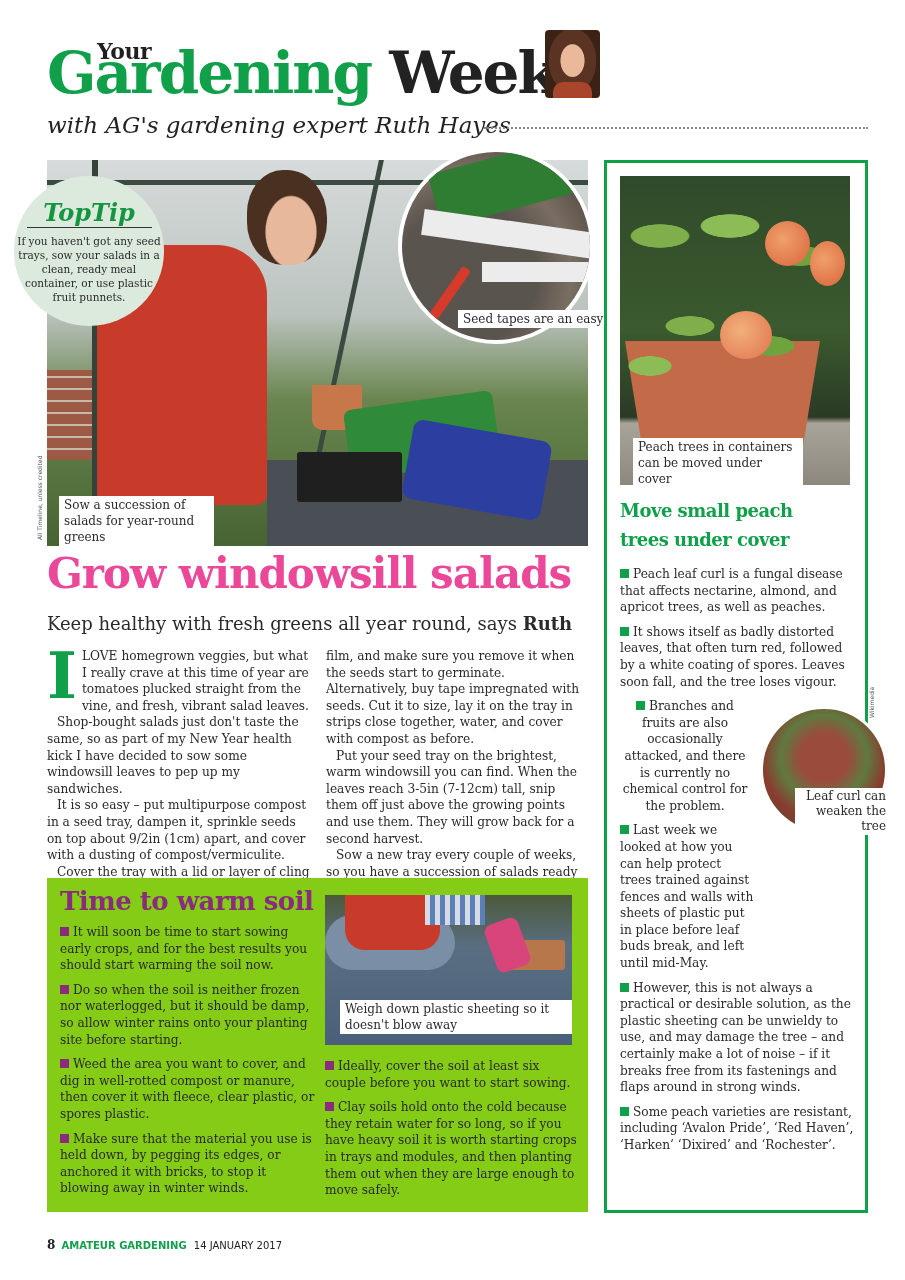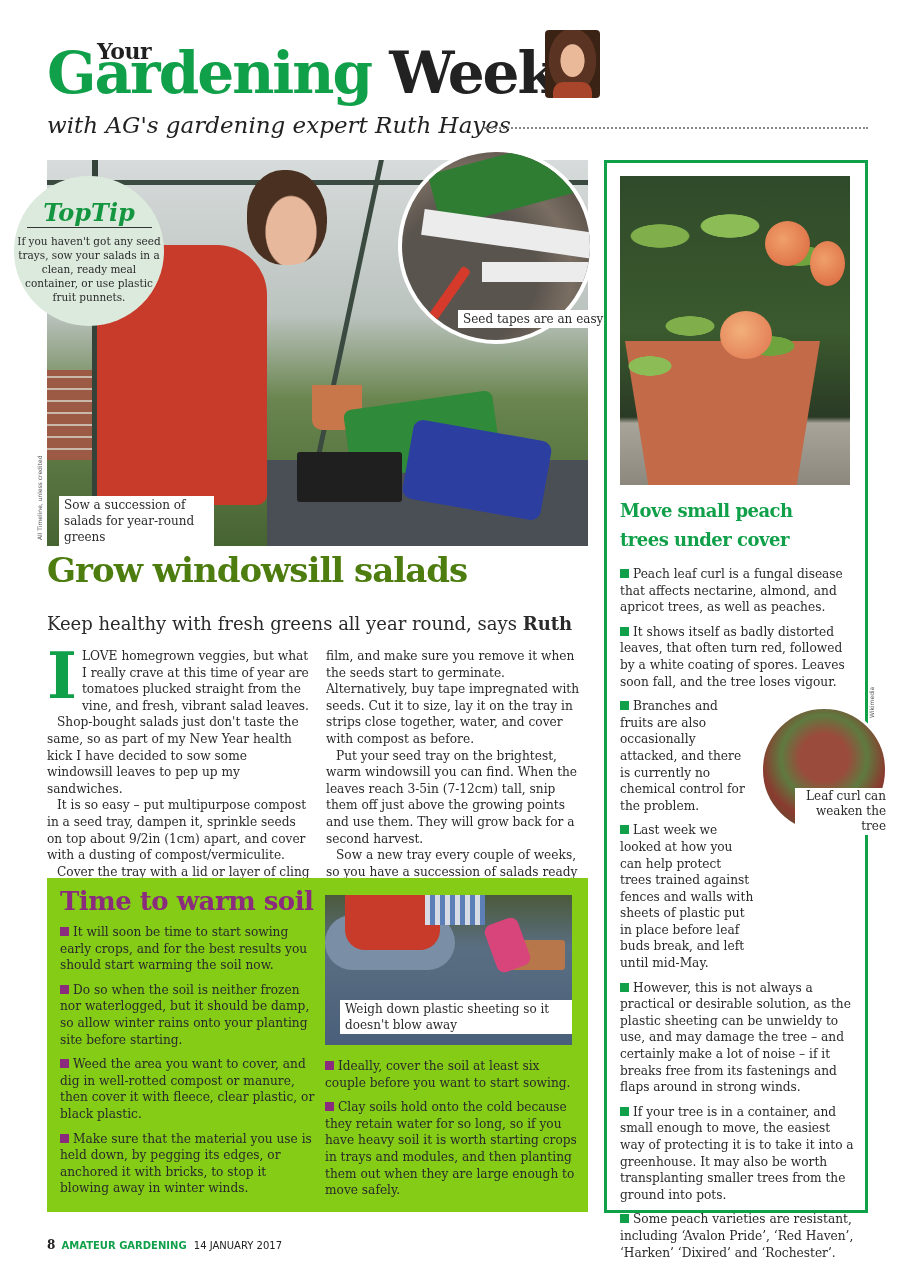--- a/index.html
+++ b/index.html
@@ -46,21 +46,21 @@
   
   .toptip { position: absolute; left: 14px; top: 176px; width: 150px; height: 150px; border-radius: 50%; background: #dceadd; text-align: center; }
   .toptip-title { margin-top: 22px; font-family: "DejaVu Serif", serif; font-style: italic; font-weight: bold; font-size: 24px; color: #13963f; }
   .toptip-rule { margin: 0 auto 6px; width: 125px; border-top: 1.5px solid #333; }
   .toptip-body { font-family: "DejaVu Serif", serif; font-weight: normal; font-size: 10.5px; line-height: 14px; color: #2a2a2a; padding: 0 2px; }
 
   
   .caption { position: absolute; background: #fff; font-family: "DejaVu Serif", serif; font-size: 12px; line-height: 16px; color: #2a2a2a; padding: 1px 5px; }
 
   
-  .headline { position: absolute; left: 47px; top: 553px; font-family: "DejaVu Serif", serif; font-weight: bold; font-size: 34px; letter-spacing: -1px; color: #4d7c0f; line-height: 1; }
+  .headline { position: absolute; left: 47px; top: 553px; font-family: "DejaVu Serif", serif; font-weight: bold; font-size: 42px; letter-spacing: -1px; color: #ec4899; line-height: 1; }
   .standfirst { position: absolute; left: 47px; top: 613px; font-family: "DejaVu Serif", serif; font-size: 18px; color: #2a2a2a; }
   .standfirst b { font-weight: bold; }
 
   
   .body-col { position: absolute; font-family: "DejaVu Serif", serif; font-size: 12.2px; line-height: 16.6px; color: #2a2a2a; }
   .body-col p { text-indent: 10px; }
   .body-col p.first { text-indent: 0; }
   .dropcap { float: left; font-family: "DejaVu Serif", serif; font-weight: bold; font-size: 64px; line-height: 52px; color: #11a04a; margin: 2px 5px 0 0; }
 
   
@@ -87,21 +87,21 @@
       radial-gradient(ellipse 25px 10px at 70px 150px,#7fae4a 95%,transparent),
       radial-gradient(ellipse 25px 10px at 150px 170px,#6ea33e 95%,transparent),
       radial-gradient(ellipse 22px 10px at 30px 190px,#8cbc56 95%,transparent); }
   .pp-peach1 { position: absolute; left: 100px; top: 135px; width: 52px; height: 48px; border-radius: 50%; background: radial-gradient(circle at 40% 40%,#f2b07a,#e0734e); }
   .pp-peach2 { position: absolute; left: 145px; top: 45px; width: 45px; height: 45px; border-radius: 50%; background: radial-gradient(circle at 40% 40%,#f0a06a,#d9643e); }
   .pp-peach3 { position: absolute; left: 190px; top: 65px; width: 35px; height: 45px; border-radius: 50%; background: radial-gradient(circle at 40% 40%,#f0a06a,#d9643e); }
   .side-title { position: absolute; left: 13px; top: 333px; font-family: "DejaVu Serif", serif; font-weight: bold; font-size: 18px; line-height: 29px; color: #11a04a; letter-spacing: -0.5px; }
   .side-col { position: absolute; left: 13px; top: 403px; width: 236px; font-family: "DejaVu Serif", serif; font-size: 12.2px; line-height: 16.6px; color: #2a2a2a; }
   .side-col p { margin-bottom: 8px; }
   .side-bullet::before { content: ""; display: inline-block; width: 9px; height: 9px; margin-right: 4px; background: #11a04a; vertical-align: 0; }
-  .narrow { width: 130px; }
+  .narrow { width: 130px; text-align: center; }
   .curl-circle { position: absolute; left: 760px; top: 706px; width: 128px; height: 128px; border-radius: 50%; border: 3px solid #fff; overflow: hidden;
     background: radial-gradient(circle at 50% 40%, #9b4b3c 0 25%, #5f7a40 45%, #8a3b2f 65%, #3e5b2e 100%); }
   .credit-wiki { position: absolute; left: 868px; top: 712px; transform: rotate(-90deg); transform-origin: left top; font-family: "DejaVu Sans", sans-serif; font-size: 6px; color: #555; white-space: nowrap; }
 
   
   .footer { position: absolute; left: 47px; top: 1238px; font-family: "DejaVu Sans", sans-serif; font-size: 10px; color: #222; }
   .footer .pg { font-family: "DejaVu Serif", serif; font-weight: bold; font-size: 12px; margin-right: 3px; }
   .footer .mag { color: #11a04a; font-weight: bold; margin-right: 4px; }
 </style>
 </head>
@@ -165,21 +165,21 @@
   <p class="first">film, and make sure you remove it when the seeds start to germinate. Alternatively, buy tape impregnated with seeds. Cut it to size, lay it on the tray in strips close together, water, and cover with compost as before.</p>
   <p>Put your seed tray on the brightest, warm windowsill you can find. When the leaves reach 3-5in (7-12cm) tall, snip them off just above the growing points and use them. They will grow back for a second harvest.</p>
   <p>Sow a new tray every couple of weeks, so you have a succession of salads ready to go all winter long.</p>
 </div>
 
 <div class="purple-box">
   <div class="purple-title">Time to warm soil</div>
   <div class="purple-col" style="left:13px; top:46px; width:255px;">
     <p class="bullet-p">It will soon be time to start sowing early crops, and for the best results you should start warming the soil now.</p>
     <p class="bullet-p">Do so when the soil is neither frozen nor waterlogged, but it should be damp, so allow winter rains onto your planting site before starting.</p>
-    <p class="bullet-p">Weed the area you want to cover, and dig in well-rotted compost or manure, then cover it with fleece, clear plastic, or black plastic.</p>
+    <p class="bullet-p">Weed the area you want to cover, and dig in well-rotted compost or manure, then cover it with fleece, clear plastic, or spores plastic.</p>
     <p class="bullet-p">Make sure that the material you use is held down, by pegging its edges, or anchored it with bricks, to stop it blowing away in winter winds.</p>
   </div>
   <div class="warm-photo">
     <div class="wp-knee"></div>
     <div class="wp-vest"></div>
     <div class="wp-shirt"></div>
     <div class="wp-brick"></div>
     <div class="wp-glove"></div>
     <div class="caption" style="left:15px; top:105px;">Weigh down plastic sheeting so it doesn't blow away</div>
   </div>
@@ -189,32 +189,32 @@
   </div>
 </div>
 
 <div class="sidebar">
   <div class="peach-photo">
     <div class="pp-pot"></div>
     <div class="pp-leaves"></div>
     <div class="pp-peach1"></div>
     <div class="pp-peach2"></div>
     <div class="pp-peach3"></div>
+    <div class="caption" style="left:13px; top:262px; width:170px;">Peach trees in containers can be moved under cover</div>
   </div>
   <div class="side-title">
     <div>Move small peach</div>
     <div>trees under cover</div>
   </div>
   <div class="side-col">
     <p class="side-bullet">Peach leaf curl is a fungal disease that affects nectarine, almond, and apricot trees, as well as peaches.</p>
     <p class="side-bullet">It shows itself as badly distorted leaves, that often turn red, followed by a white coating of spores. Leaves soon fall, and the tree loses vigour.</p>
     <p class="side-bullet narrow">Branches and fruits are also occasionally attacked, and there is currently no chemical control for the problem.</p>
     <p class="side-bullet" style="padding-right:100px; text-indent:0;">Last week we looked at how you can help protect trees trained against fences and walls with sheets of plastic put in place before leaf buds break, and left until mid-May.</p>
     <p class="side-bullet">However, this is not always a practical or desirable solution, as the plastic sheeting can be unwieldy to use, and may damage the tree – and certainly make a lot of noise – if it breaks free from its fastenings and flaps around in strong winds.</p>
-    <p class="side-bullet">If your tree is in a container, and small enough to move, the easiest way of protecting it is to take it into a greenhouse. It may also be worth transplanting smaller trees from the ground into pots.</p>
     <p class="side-bullet">Some peach varieties are resistant, including ‘Avalon Pride’, ‘Red Haven’, ‘Harken’ ‘Dixired’ and ‘Rochester’.</p>
   </div>
 </div>
 <div class="curl-circle"></div>
 <div class="caption" style="left:795px; top:788px; text-align:right; width:96px; line-height:15px;">Leaf curl can weaken the tree</div>
 <div class="credit-wiki" style="top:718px;">Wikimedia</div>
 
 <div class="footer">
   <span class="pg">8</span>
   <span class="mag">AMATEUR GARDENING</span>

